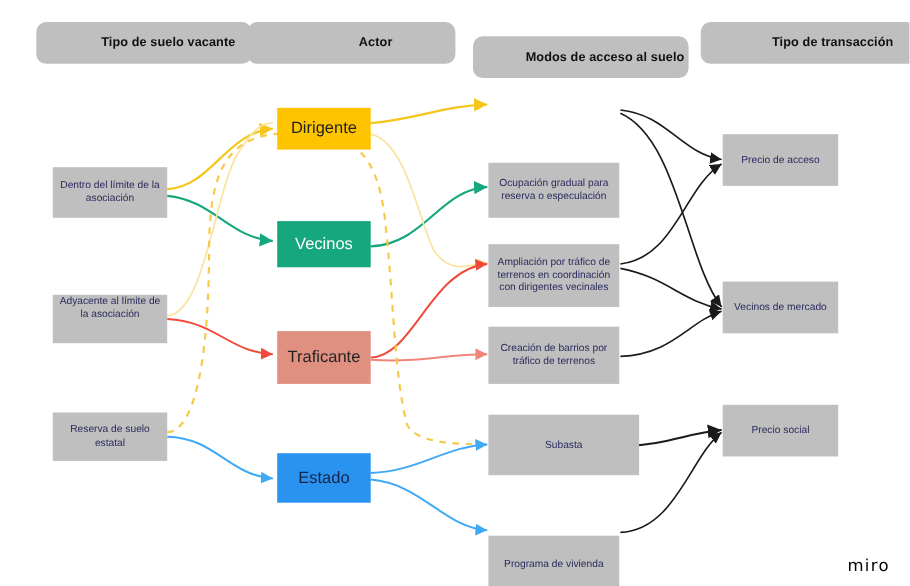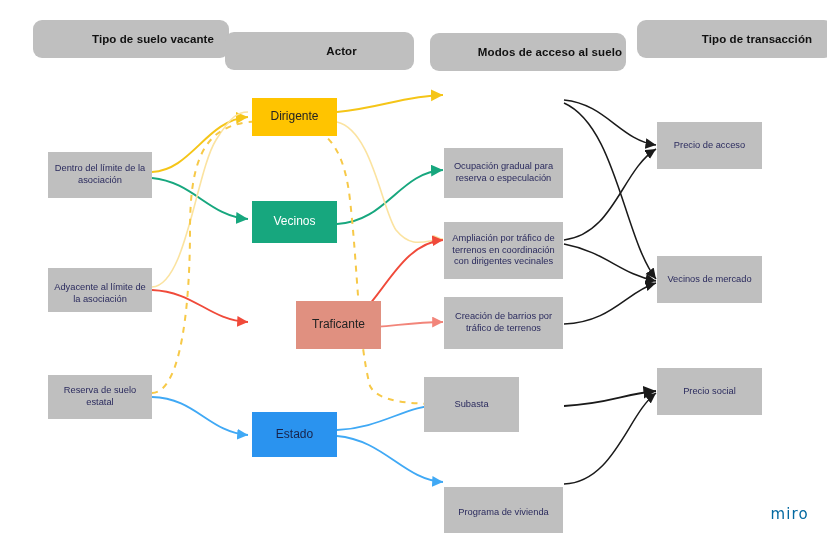--- a/index.html
+++ b/index.html
@@ -47,37 +47,36 @@
     align-items: center;
     justify-content: center;
     text-align: center;
     font-size: 9.3px;
     color: #2b2b5e;
     line-height: 1.28;
     padding: 0 5px;
     box-sizing: border-box;
   }
   .node.actor {
-    font-size: 12px;
+    font-size: 15px;
   }
   .node.actor-dirigente { background: #ffc400; color: #232323; }
   .node.actor-vecinos   { background: #17a77e; color: #ffffff; }
-  .node.actor-traficante{ background: #e09080; color: #232323; margin-left: 44px; }
+  .node.actor-traficante{ background: #e09080; color: #232323; }
   .node.actor-estado    { background: #2a93ef; color: #18234a; }
   .node.overflow-txt {
     align-items: flex-start;
-    padding-top: 14px;
     overflow: hidden;
   }
   #watermark {
     position: absolute;
     right: 18px;
     bottom: 10px;
     font-size: 15px;
-    color: #0369a1;
+    color: #000000;
     letter-spacing: 1.2px;
     font-family: "DejaVu Sans", sans-serif;
   }
 </style>
 </head>
 <body>
 
 <div id="canvas">
 
   <svg id="edges" viewBox="0 0 827 533">
@@ -134,37 +133,37 @@
     <path d="M564,100 C606,104 620,140 656,145" fill="none" stroke="#1a1a1a" stroke-width="1.5" marker-end="url(#ar-blk)"></path>
     <path d="M564,103 C616,126 624,238 656,279" fill="none" stroke="#1a1a1a" stroke-width="1.5" marker-end="url(#ar-blk)"></path>
     <path d="M564,240 C614,234 622,170 656,149" fill="none" stroke="#1a1a1a" stroke-width="1.5" marker-end="url(#ar-blk)"></path>
     <path d="M564,244 C606,252 620,274 656,281" fill="none" stroke="#1a1a1a" stroke-width="1.5" marker-end="url(#ar-blk)"></path>
     <path d="M564,324 C612,322 626,292 656,283" fill="none" stroke="#1a1a1a" stroke-width="1.5" marker-end="url(#ar-blk)"></path>
     <path d="M564,406 C608,404 624,394 656,391" fill="none" stroke="#1a1a1a" stroke-width="1.8" marker-end="url(#ar-blk)"></path>
     <path d="M564,484 C614,482 628,414 656,393" fill="none" stroke="#1a1a1a" stroke-width="1.5" marker-end="url(#ar-blk)"></path>
   </svg>
 
   <div class="hdr" style="left:33px;top:20px;width:152px;height:38px;">Tipo de suelo vacante</div>
-  <div class="hdr" style="left:225px;top:20px;width:145px;height:38px;margin-top:12px;">Actor</div>
+  <div class="hdr" style="left:225px;top:20px;width:145px;height:38px;">Actor</div>
   <div class="hdr" style="left:430px;top:33px;width:152px;height:38px;">Modos de acceso al suelo</div>
   <div class="hdr" style="left:637px;top:20px;width:152px;height:38px;">Tipo de transacción</div>
 
   <div class="node" style="left:48px;top:152px;width:104px;height:46px;">Dentro del límite de la asociación</div>
   <div class="node overflow-txt" style="left:48px;top:268px;width:104px;height:44px;">Adyacente al límite de la asociación</div>
   <div class="node" style="left:48px;top:375px;width:104px;height:44px;">Reserva de suelo estatal</div>
 
   <div class="node actor actor-dirigente" style="left:252px;top:98px;width:85px;height:38px;">Dirigente</div>
   <div class="node actor actor-vecinos" style="left:252px;top:201px;width:85px;height:42px;">Vecinos</div>
   <div class="node actor actor-traficante" style="left:252px;top:301px;width:85px;height:48px;">Traficante</div>
   <div class="node actor actor-estado" style="left:252px;top:412px;width:85px;height:45px;">Estado</div>
 
   <div class="node" style="left:444px;top:148px;width:119px;height:50px;">Ocupación gradual para reserva o especulación</div>
   <div class="node" style="left:444px;top:222px;width:119px;height:57px;">Ampliación por tráfico de terrenos en coordinación con dirigentes vecinales</div>
   <div class="node" style="left:444px;top:297px;width:119px;height:52px;">Creación de barrios por tráfico de terrenos</div>
-  <div class="node" style="left:424px;top:377px;width:95px;height:55px;">Subasta</div>
+  <div class="node" style="left:444px;top:377px;width:137px;height:55px;">Subasta</div>
   <div class="node" style="left:444px;top:458px;width:119px;height:52px;margin-top:29px;">Programa de vivienda</div>
 
   <div class="node" style="left:657px;top:122px;width:105px;height:47px;">Precio de acceso</div>
   <div class="node" style="left:657px;top:256px;width:105px;height:47px;">Vecinos de mercado</div>
   <div class="node" style="left:657px;top:368px;width:105px;height:47px;">Precio social</div>
 
   <div id="watermark">miro</div>
 </div>
 
 </body></html>

